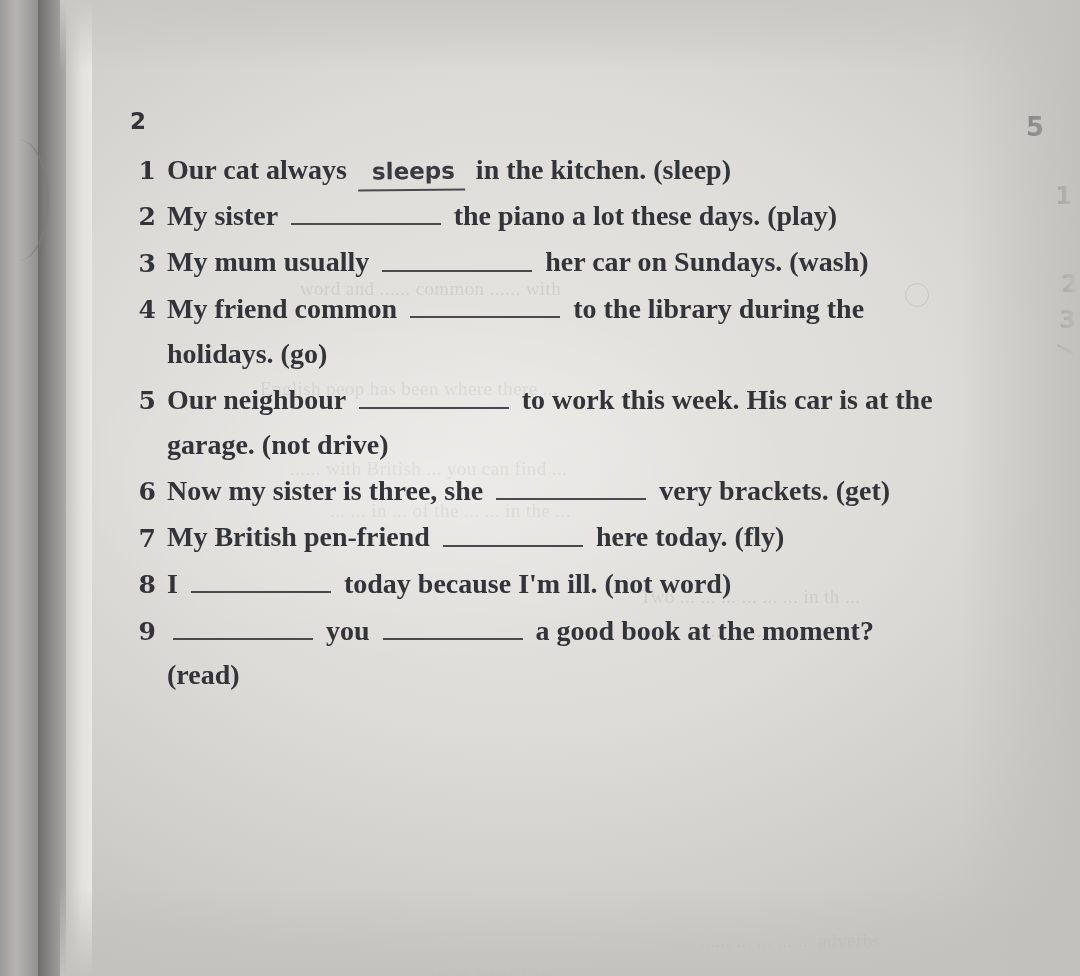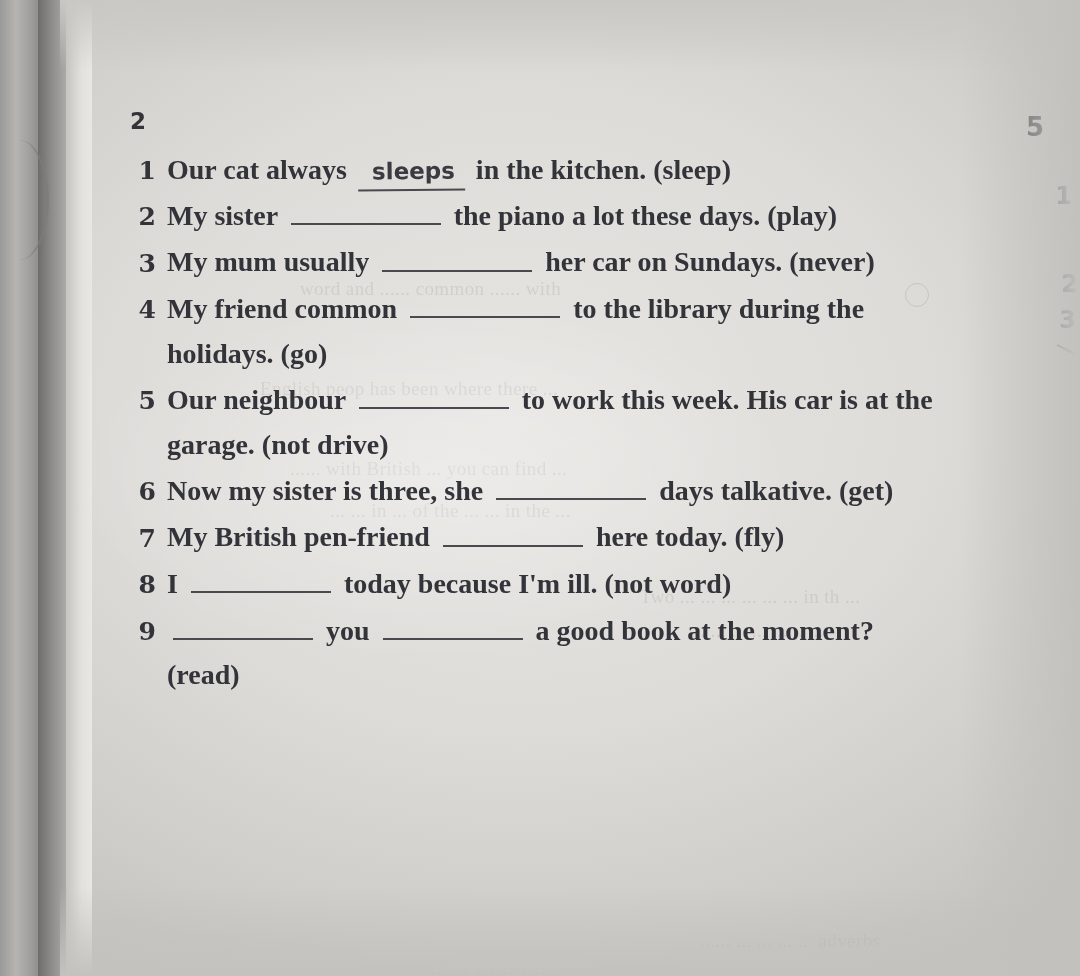--- a/index.html
+++ b/index.html
@@ -234,21 +234,21 @@
           <span class="blank w-long"></span>
           <span>the piano a lot these days. (play)</span>
         </span>
       </li>
 
       <li>
         <span class="q-num" style="width:26px;">3</span>
         <span class="q-text">
           <span>My mum usually</span>
           <span class="blank w-long"></span>
-          <span>her car on Sundays. (never)</span>
+          <span>her car on Sundays. (wash)</span>
         </span>
       </li>
 
       <li>
         <span class="q-num" style="width:26px;">4</span>
         <span class="q-text">
           <span>My friend common</span>
           <span class="blank w-long"></span>
           <span>to the library during the holidays. (go)</span>
         </span>
@@ -261,21 +261,21 @@
           <span class="blank w-long"></span>
           <span>to work this week. His car is at the garage. (not drive)</span>
         </span>
       </li>
 
       <li>
         <span class="q-num" style="width:26px;">6</span>
         <span class="q-text">
           <span>Now my sister is three, she</span>
           <span class="blank w-long"></span>
-          <span>days talkative. (get)</span>
+          <span>very brackets. (get)</span>
         </span>
       </li>
 
       <li>
         <span class="q-num" style="width:26px;">7</span>
         <span class="q-text">
           <span>My British pen-friend</span>
           <span class="blank w-mid"></span>
           <span>here today. (fly)</span>
         </span>

